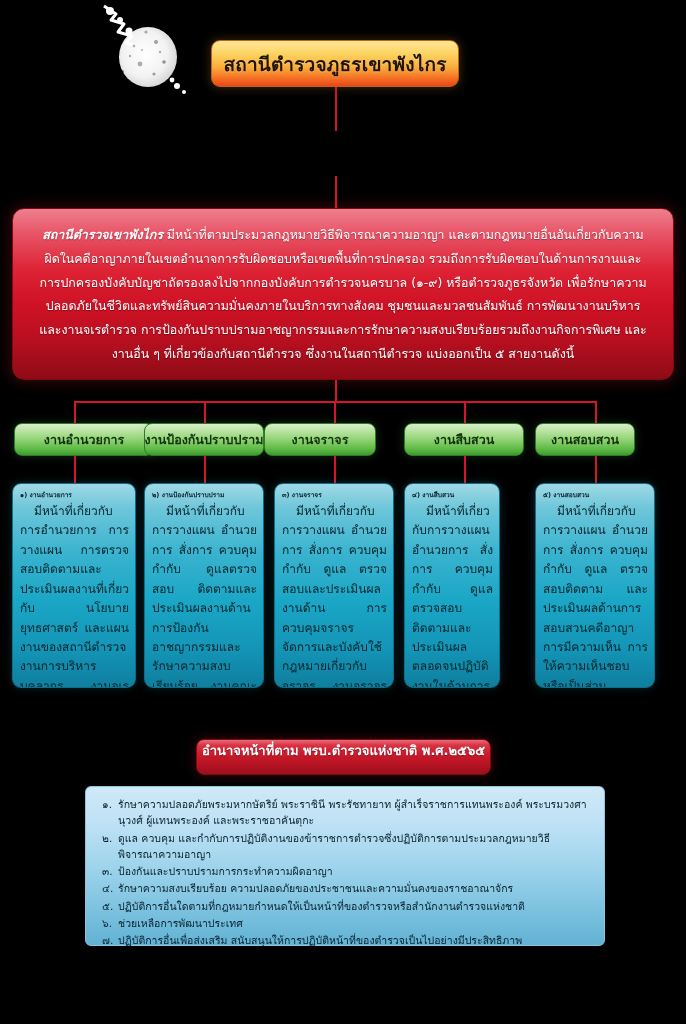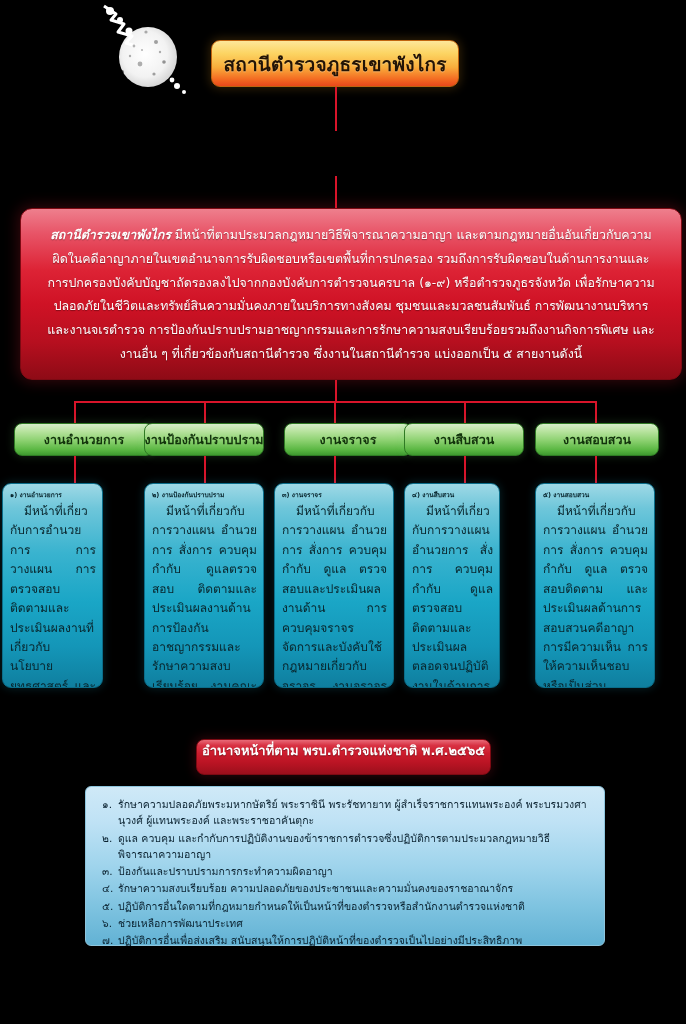--- a/index.html
+++ b/index.html
@@ -88,21 +88,20 @@
         #ee7f8d 0%,
         #e85568 14%,
         #dd2335 36%,
         #cf1225 56%,
         #b70f1f 78%,
         #8e0b16 100%);
     border: 1px solid #7d0a13;
     box-shadow: 0 0 14px 3px rgba(220,30,50,0.22);
     box-sizing: border-box;
     padding: 14px 22px 10px 22px;
-    margin-left: 8px;
   }
   #mission-panel .para {
     color: #ffffff;
     font-size: 12.4px;
     line-height: 1.92;
     text-align: center;
     text-shadow: 0 1px 1px rgba(0,0,0,0.35);
   }
   #mission-panel .para b {
     font-style: italic;
@@ -292,37 +291,37 @@
   <div class="vline" style="left:334px; top:401px; height:22px;"></div>
   <div class="vline" style="left:464px; top:401px; height:22px;"></div>
   <div class="vline" style="left:595px; top:401px; height:22px;"></div>
 
   <div class="greenbox" style="left:14px; width:140px;">
     <span class="label">งานอำนวยการ</span>
   </div>
   <div class="greenbox" style="left:144px; width:120px;">
     <span class="label">งานป้องกันปราบปราม</span>
   </div>
-  <div class="greenbox" style="left:284px; width:128px;">
+  <div class="greenbox" style="left:264px; width:112px;">
     <span class="label">งานจราจร</span>
   </div>
   <div class="greenbox" style="left:404px; width:120px;">
     <span class="label">งานสืบสวน</span>
   </div>
-  <div class="greenbox" style="left:535px; width:124px;">
+  <div class="greenbox" style="left:535px; width:100px;">
     <span class="label">งานสอบสวน</span>
   </div>
 
   <div class="vline" style="left:74px;  top:456px; height:27px;"></div>
   <div class="vline" style="left:204px; top:456px; height:27px;"></div>
   <div class="vline" style="left:334px; top:456px; height:27px;"></div>
   <div class="vline" style="left:464px; top:456px; height:27px;"></div>
   <div class="vline" style="left:595px; top:456px; height:27px;"></div>
 
-  <div class="cyanbox" style="left:2px; width:101px;border-radius:9px;">
+  <div class="cyanbox" style="left:12px; width:124px;border-radius:9px;">
     <span class="heading">๑) งานอำนวยการ</span>
     <span class="body">มีหน้าที่เกี่ยวกับการอำนวยการ การวางแผน การตรวจสอบติดตามและ ประเมินผลงานที่เกี่ยวกับ นโยบาย ยุทธศาสตร์ และแผนงานของสถานีตำรวจ งานการบริหารบุคลากร งานจเรตำรวจ งานกิจการพิเศษ งานความมั่นคง การศึกษา การฝึกอบรม งานวิชาการ สวัสดิการ การพัฒนา การบริหารจัดการ งบประมาณ การเงิน การพัสดุ การพลาธิการและสรรพาวุธ การส่งกำลังบำรุง รวมทั้งลักษณะงานอื่น ๆ ที่เกี่ยวข้องหรือเป็นส่วนประกอบของงานดังกล่าว เพื่อส่งเสริมหรือสนับสนุนการปฏิบัติงานของสถานีตำรวจ</span>
   </div>
   <div class="cyanbox" style="left:144px; width:120px;">
     <span class="heading">๒) งานป้องกันปราบปราม</span>
     <span class="body">มีหน้าที่เกี่ยวกับการวางแผน อำนวยการ สั่งการ ควบคุม กำกับ ดูแลตรวจสอบ ติดตามและประเมินผลงานด้านการป้องกันอาชญากรรมและรักษาความสงบเรียบร้อย งานคณะกรรมการตรวจสอบและติดตามการบริหารงานตำรวจ งานชุมชนและมวลชนสัมพันธ์ในรูปแบบต่างๆ รวมทั้งงานที่มีลักษณะเกี่ยวข้องหรือเป็นส่วนประกอบงานนี้ เพื่อมิให้เกิดอาชญากรรมขึ้นในเขตอำนาจ การรับผิดชอบหรือพื้นที่ปกครองของสถานีตำรวจ</span>
   </div>
   <div class="cyanbox" style="left:274px; width:120px;">
     <span class="heading">๓) งานจราจร</span>
     <span class="body">มีหน้าที่เกี่ยวกับการวางแผน อำนวยการ สั่งการ ควบคุม กำกับ ดูแล ตรวจสอบและประเมินผลงานด้าน การควบคุมจราจร จัดการและบังคับใช้กฎหมายเกี่ยวกับจราจร งานจราจรตามโครงการพระราชดำริ รวมทั้งงานที่มีลักษณะเกี่ยวข้องหรือเป็นส่วนประกอบของงานนี้ เพื่อป้องกันไม่ให้เกิดปัญหาด้านการจราจร ในเขตอำนาจการรับผิดชอบหรือพื้นที่ปกครองของสถานีตำรวจ ตลอดจนพื้นที่ที่มีการจราจรต่อเนื่องกัน</span>

